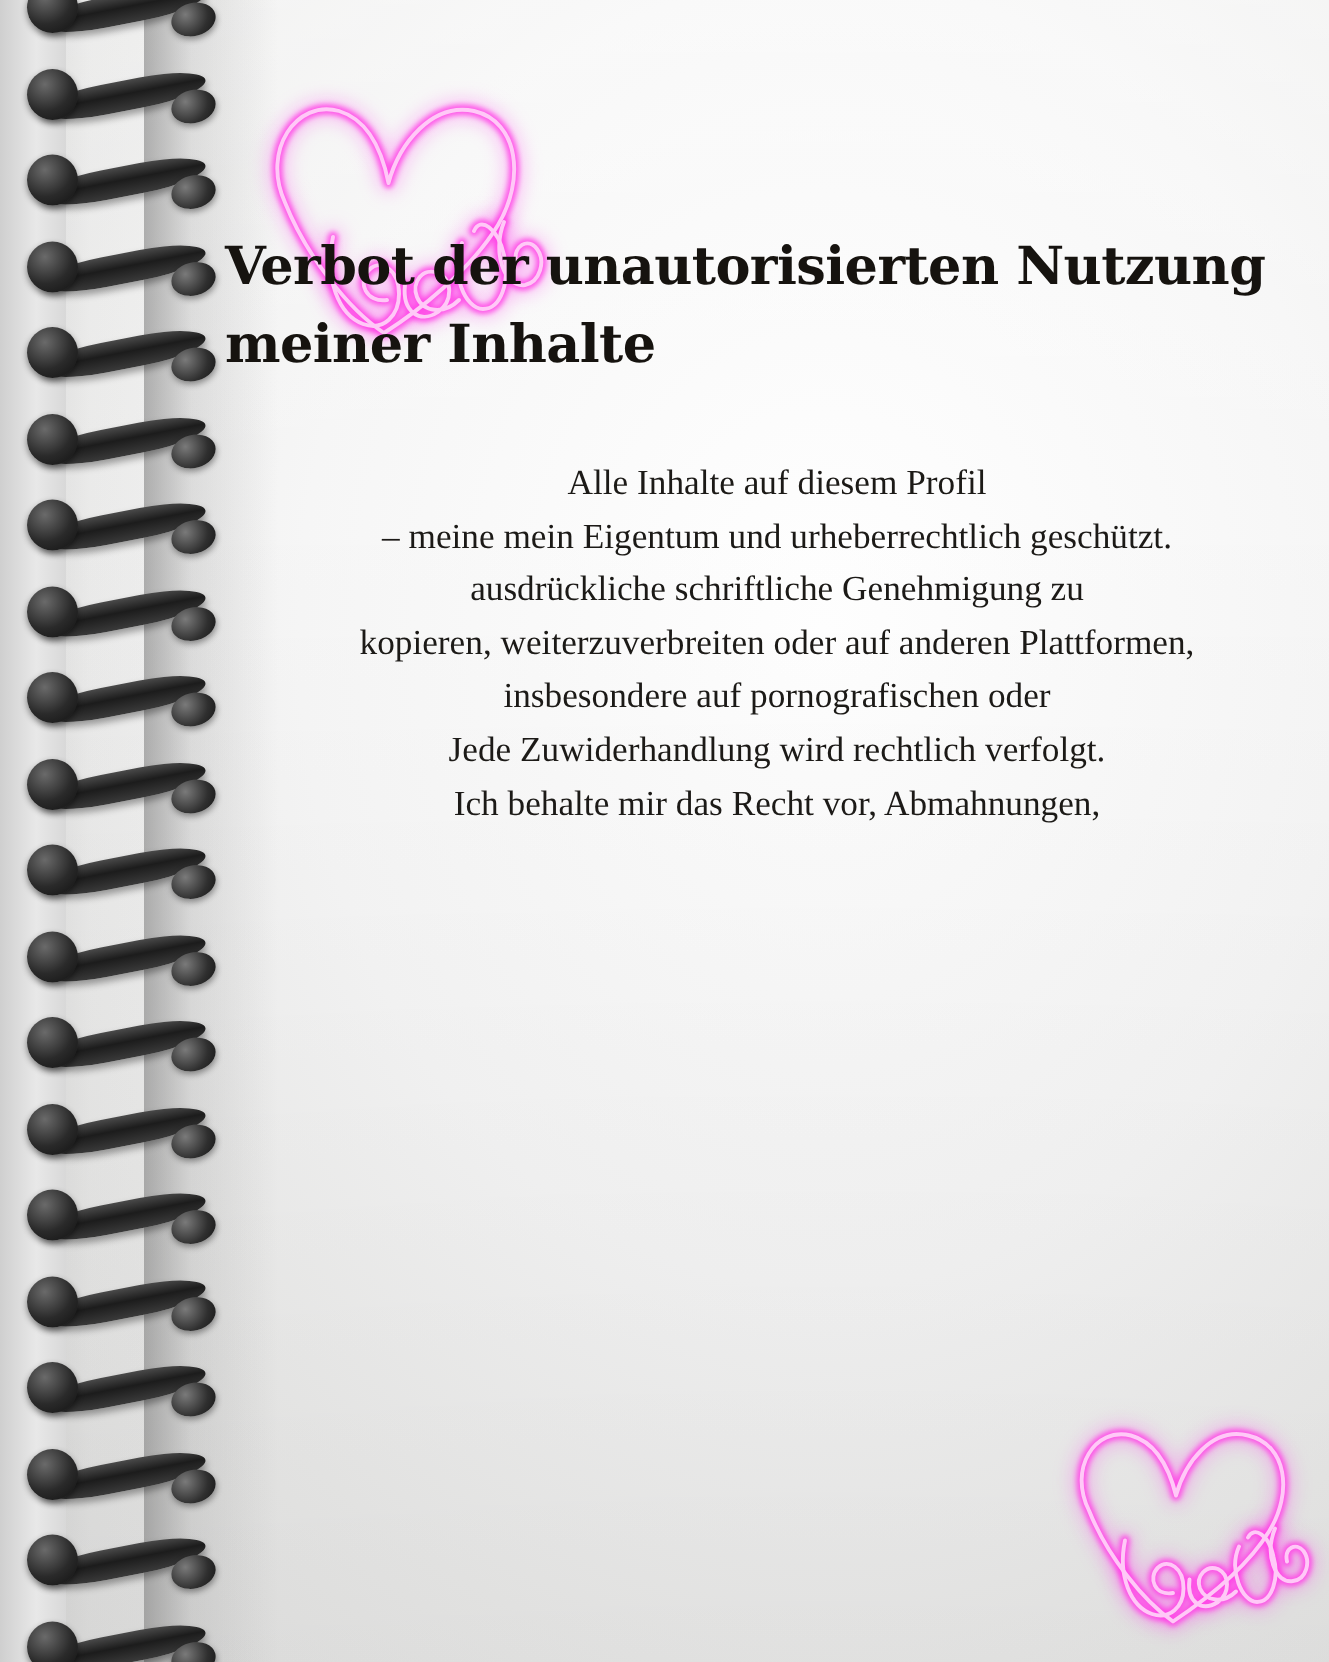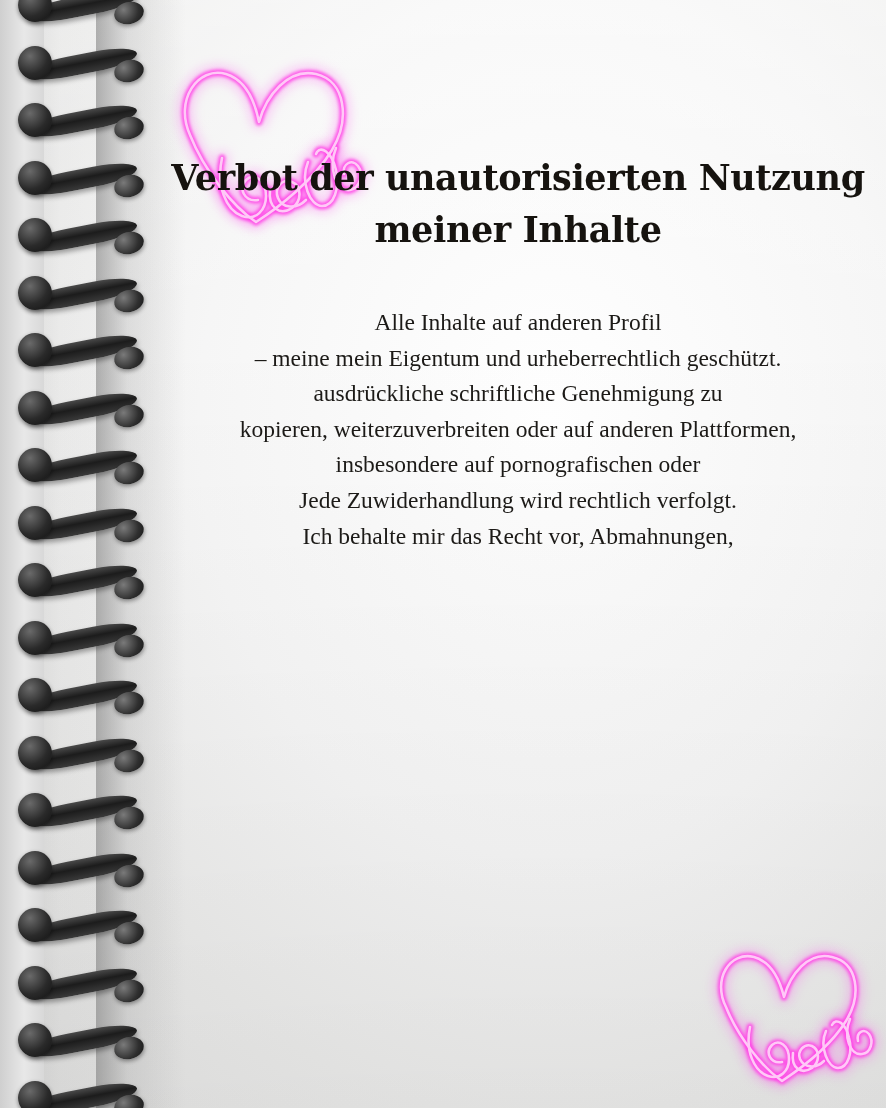--- a/index.html
+++ b/index.html
@@ -147,21 +147,21 @@
     top: 0;
     width: 736px;
     height: 1108px;
   }
 
   .headline {
     position: absolute;
     top: 152px;
     left: 0;
     width: 736px;
-    text-align: center;
+    text-align: left;
     font-family: "DejaVu Serif", "Liberation Serif", serif;
     font-weight: 700;
     font-size: 35px;
     line-height: 1.48;
     letter-spacing: -0.4px;
     color: #16130f;
   }
 
   .body-copy {
     position: absolute;
@@ -356,21 +356,21 @@
   </div>
 
   <div class="content">
 
     <div class="headline">
       <span class="ln">Verbot der unautorisierten</span>
       <span class="ln">Nutzung meiner Inhalte</span>
     </div>
 
     <div class="body-copy">
-      <span class="ln">Alle Inhalte auf anderen Profil</span>
+      <span class="ln">Alle Inhalte auf diesem Profil</span>
       <span class="ln">– meine mein Eigentum und urheberrechtlich geschützt.</span>
       <span class="ln">ausdrückliche schriftliche Genehmigung zu</span>
       <span class="ln">kopieren, weiterzuverbreiten oder auf anderen Plattformen,</span>
       <span class="ln">insbesondere auf pornografischen oder</span>
       <span class="ln">Jede Zuwiderhandlung wird rechtlich verfolgt.</span>
       <span class="ln">Ich behalte mir das Recht vor, Abmahnungen,</span>
     </div>
 
 
   </div>

